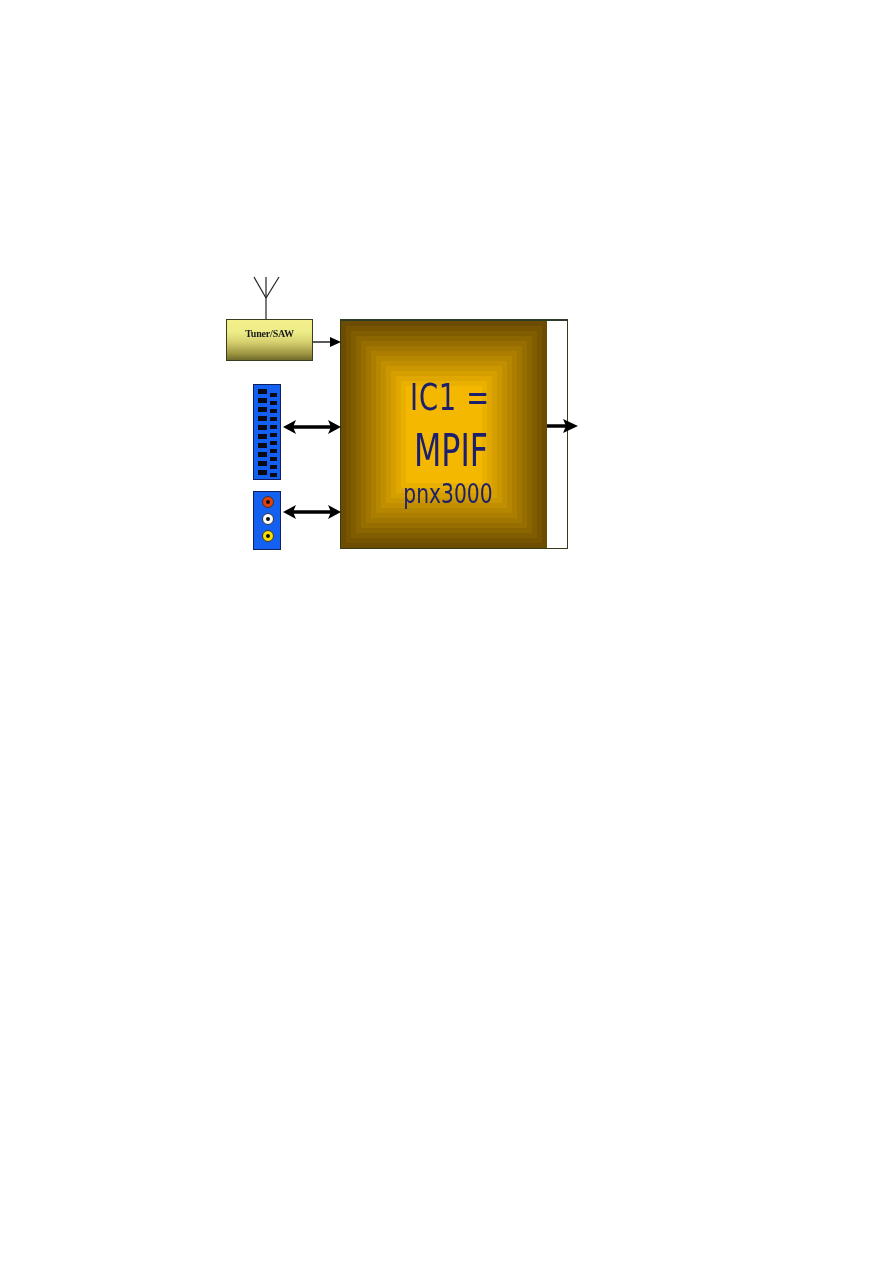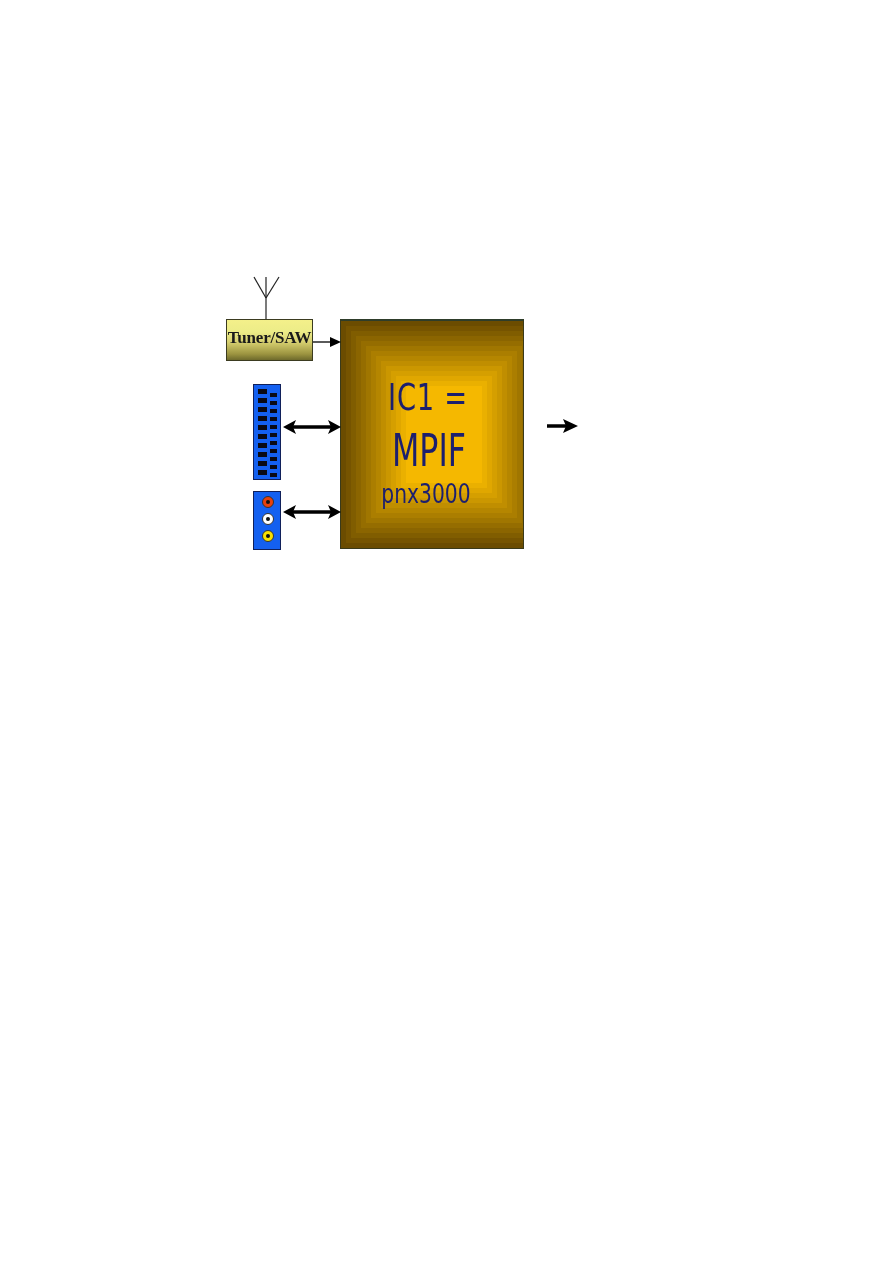--- a/index.html
+++ b/index.html
@@ -28,30 +28,30 @@
       border: 1px solid #3b3b20;
       background: linear-gradient(to bottom, #f4f08a 0%, #ecec88 30%, #d7d070 55%, #9c9440 85%, #6e6a2c 100%);
       display: flex;
       align-items: flex-start;
       justify-content: center;
     }
     .tuner-label {
       margin-top: 8px;
       font-family: "Liberation Serif", serif;
       font-weight: bold;
-      font-size: 17px;
+      font-size: 10px;
       color: #1a1a1a;
       letter-spacing: -0.2px;
     }
 
     
     .ic-box {
       position: absolute;
       left: 340px; top: 319px;
-      width: 184px; height: 230px;
+      width: 228px; height: 230px;
       box-sizing: border-box;
       border-top: 2px solid #2e3d2a;
       border-right: 1px solid #3a3a1a;
       border-bottom: 1px solid #3a3a1a;
       border-left: 1px solid #3a3a1a;
       overflow: hidden;
     }
     .ic-layer {
       position: absolute;
     }

